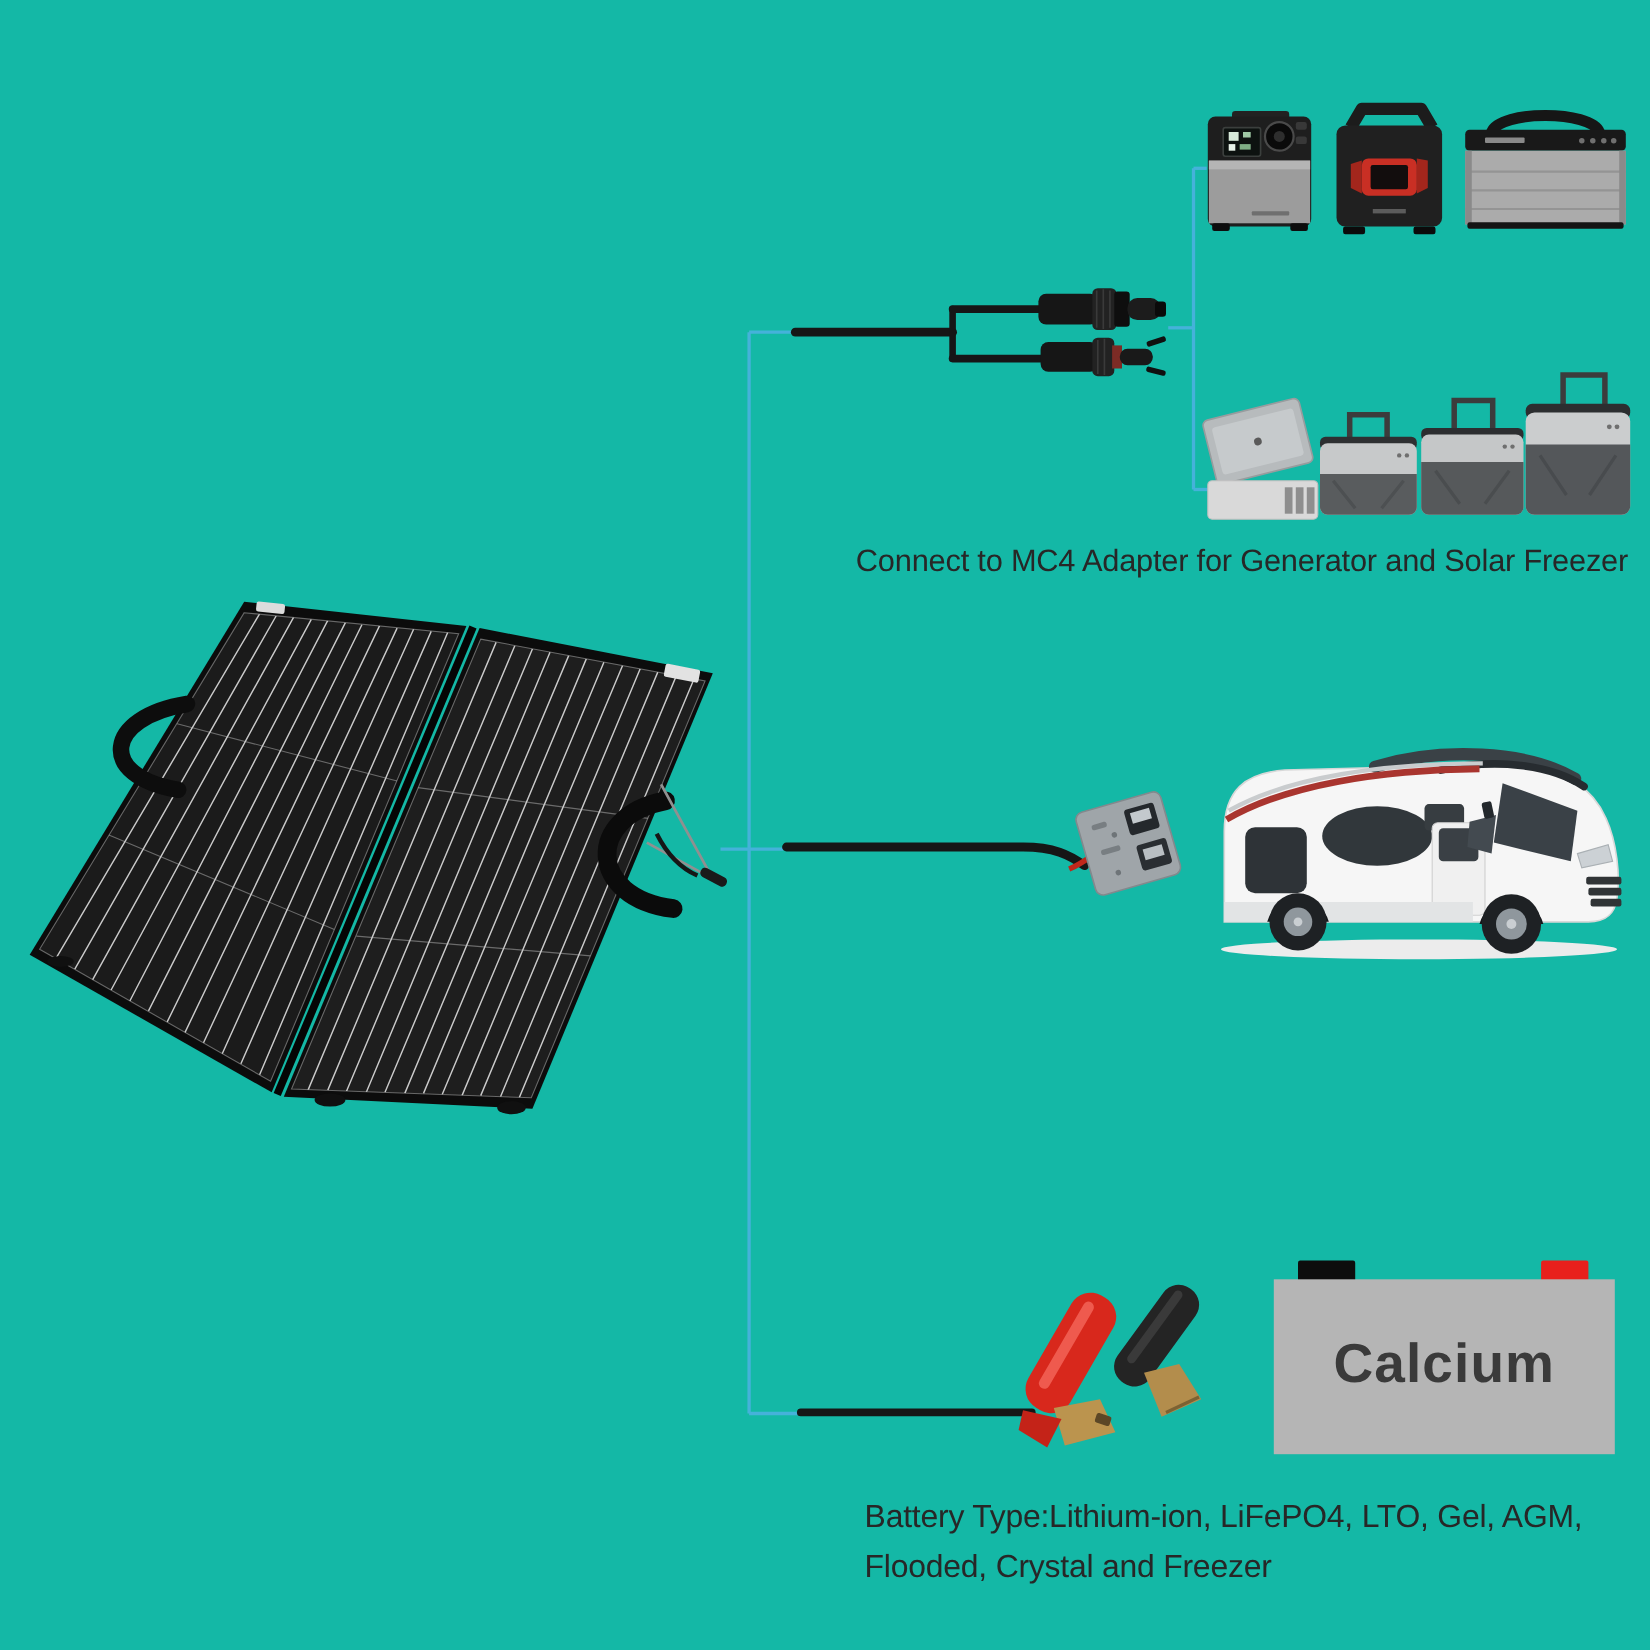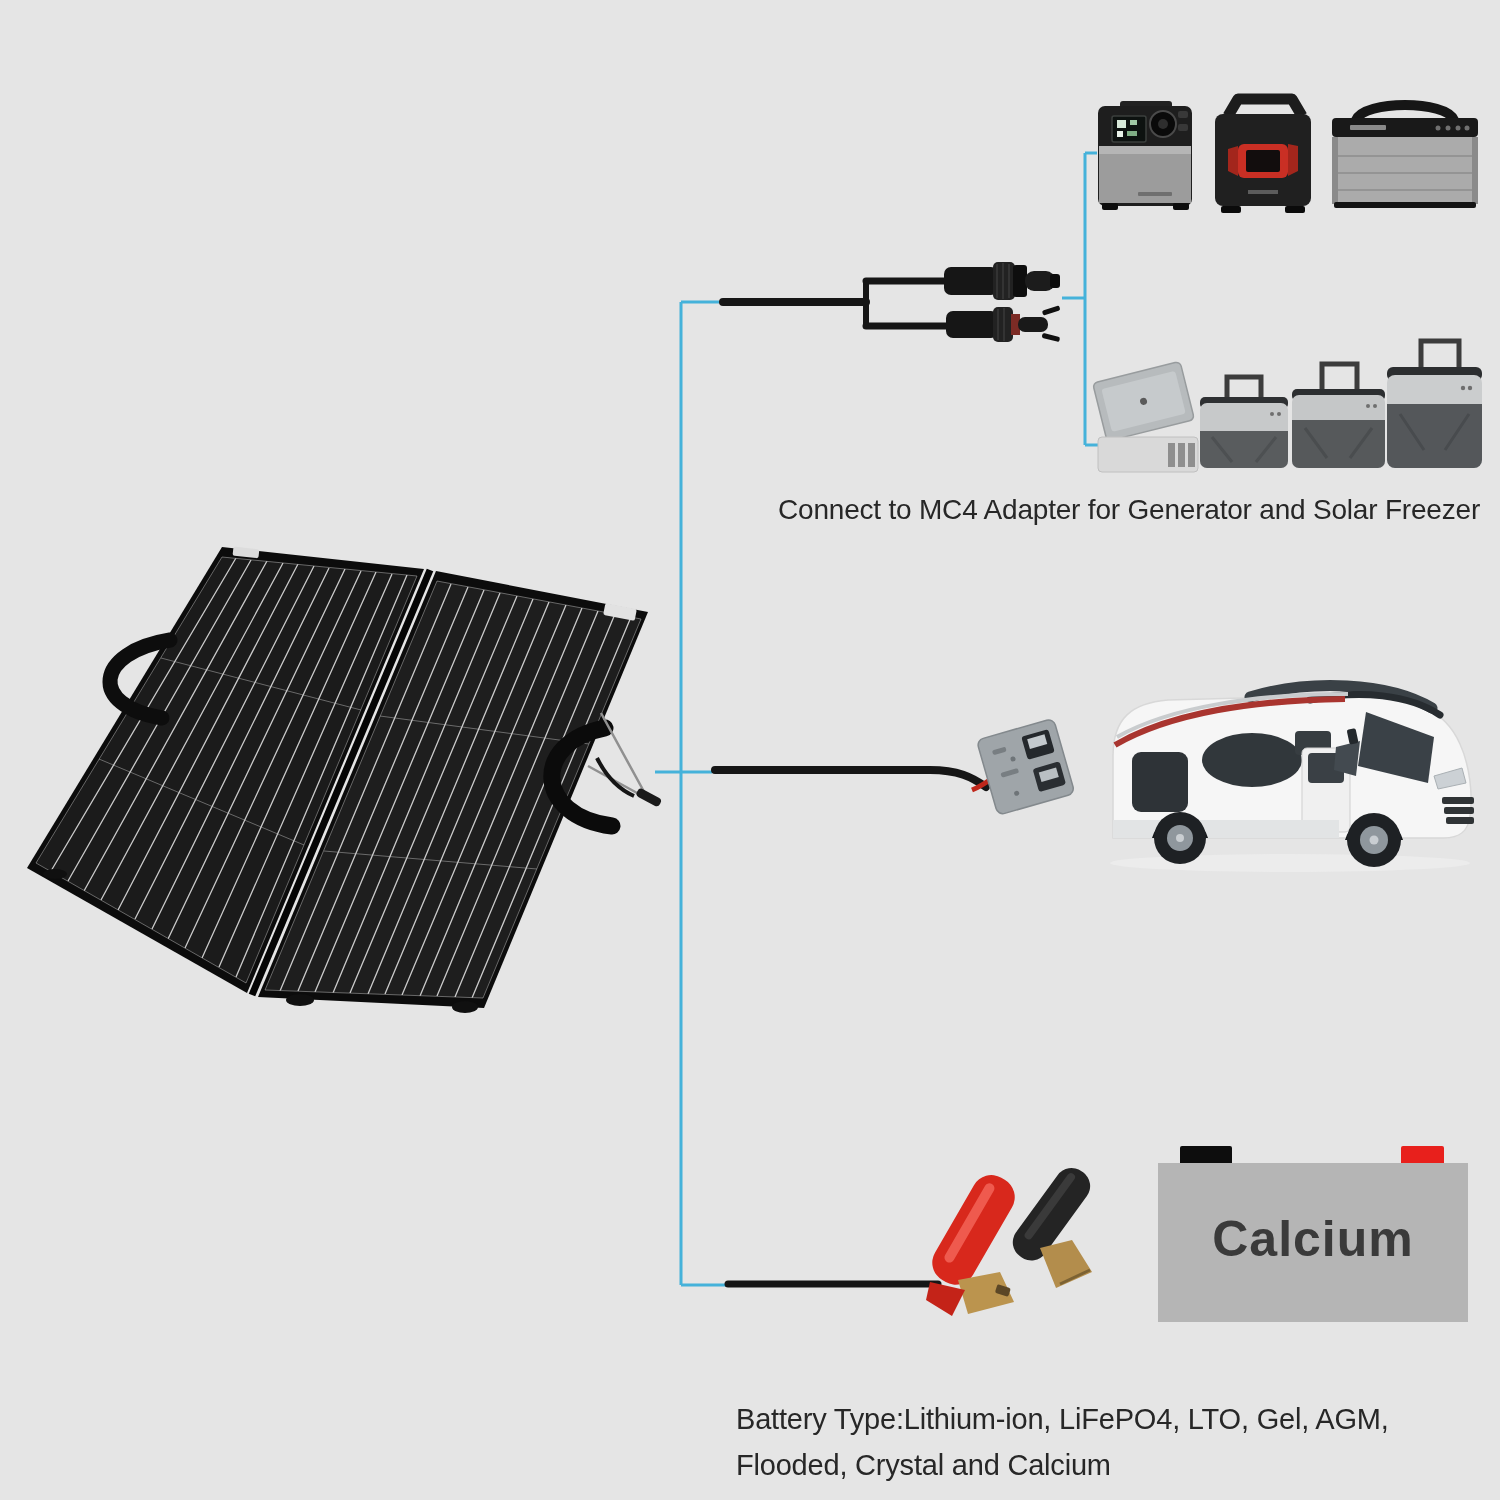--- a/index.html
+++ b/index.html
@@ -1,21 +1,21 @@
 <!DOCTYPE html>
 <html><head>
 <meta charset="utf-8">
 <style>
   html,body{margin:0;padding:0;background:#ffffff;}
-  .canvas{position:relative;width:1500px;height:1500px;background:#e5e5e5;overflow:hidden;
+  .canvas{position:relative;width:1500px;height:1500px;background:#14b8a6;overflow:hidden;
           font-family:"Liberation Sans",sans-serif;}
   .scene{position:absolute;left:0;top:0;}
   .cap{position:absolute;left:778px;top:494px;font-size:28px;color:#272727;
        letter-spacing:-0.2px;white-space:nowrap;}
-  .cap2{position:absolute;left:736px;top:1356px;margin-top:40px;}
+  .cap2{position:absolute;left:786px;top:1356px;}
   .cap2 div{font-size:29px;line-height:46px;color:#272727;white-space:nowrap;letter-spacing:-0.2px;}
   .battery-label{position:absolute;left:1158px;top:1210px;width:310px;text-align:center;
        font-size:50px;font-weight:bold;color:#3a3a3a;letter-spacing:1px;}
 </style>
 </head>
 <body>
 
 <div class="canvas">
 
 <svg class="scene" width="1500" height="1500" viewBox="0 0 1500 1500">
@@ -253,16 +253,16 @@
     <polygon points="930,1282 965,1290 952,1316 926,1300" fill="#c42318"></polygon>
   </g>
 </svg>
 
 <div class="cap">Connect to MC4 Adapter for Generator and Solar Freezer</div>
 
 <div class="battery-label">Calcium</div>
 
 <div class="cap2">
   <div>Battery Type:Lithium-ion, LiFePO4, LTO, Gel, AGM,</div>
-  <div>Flooded, Crystal and Calcium</div>
+  <div>Flooded, Crystal and Freezer</div>
 </div>
 
 </div>
 
 </body></html>

